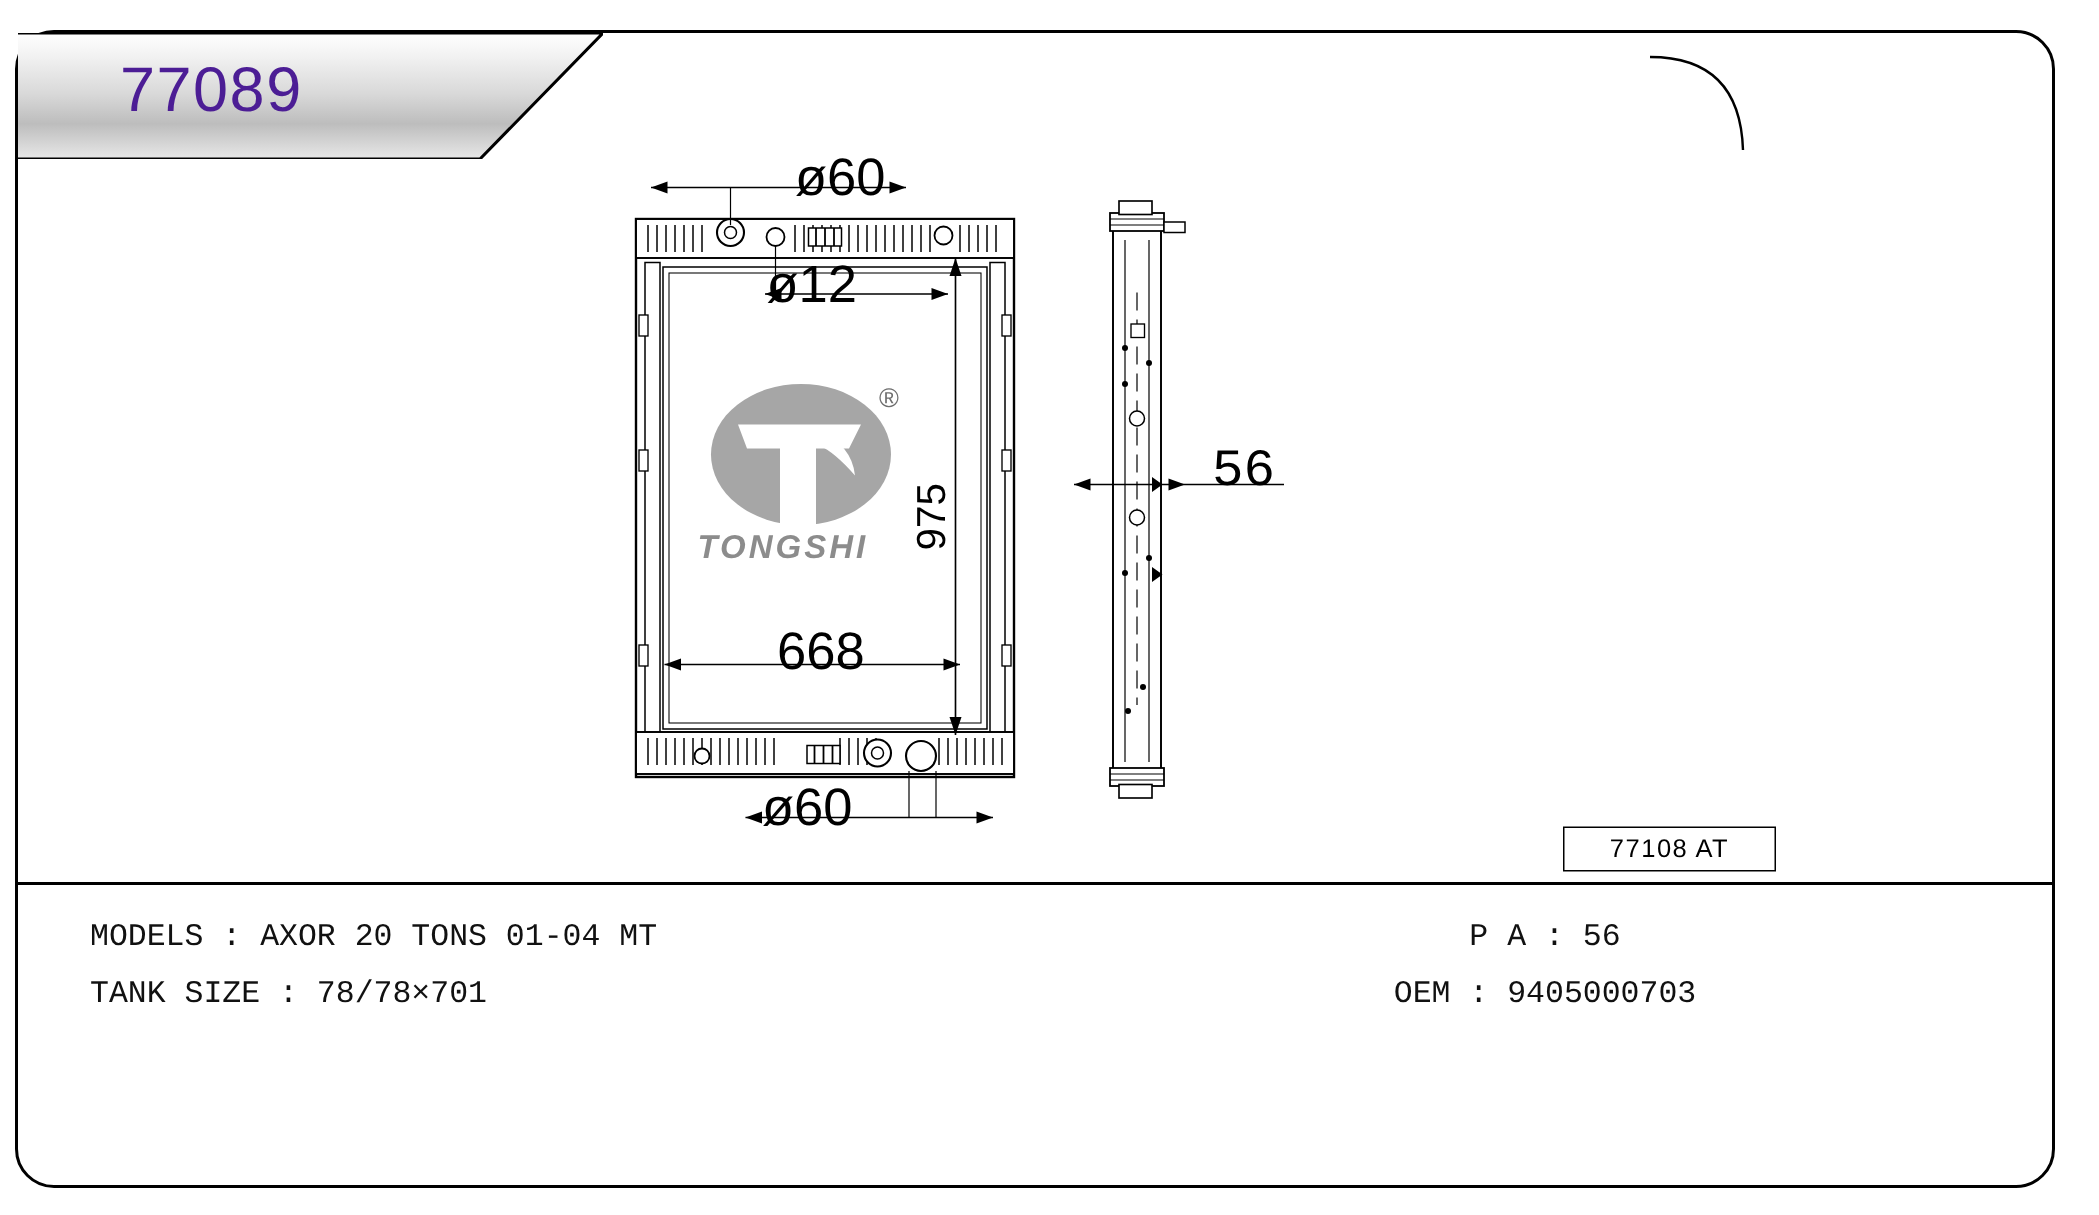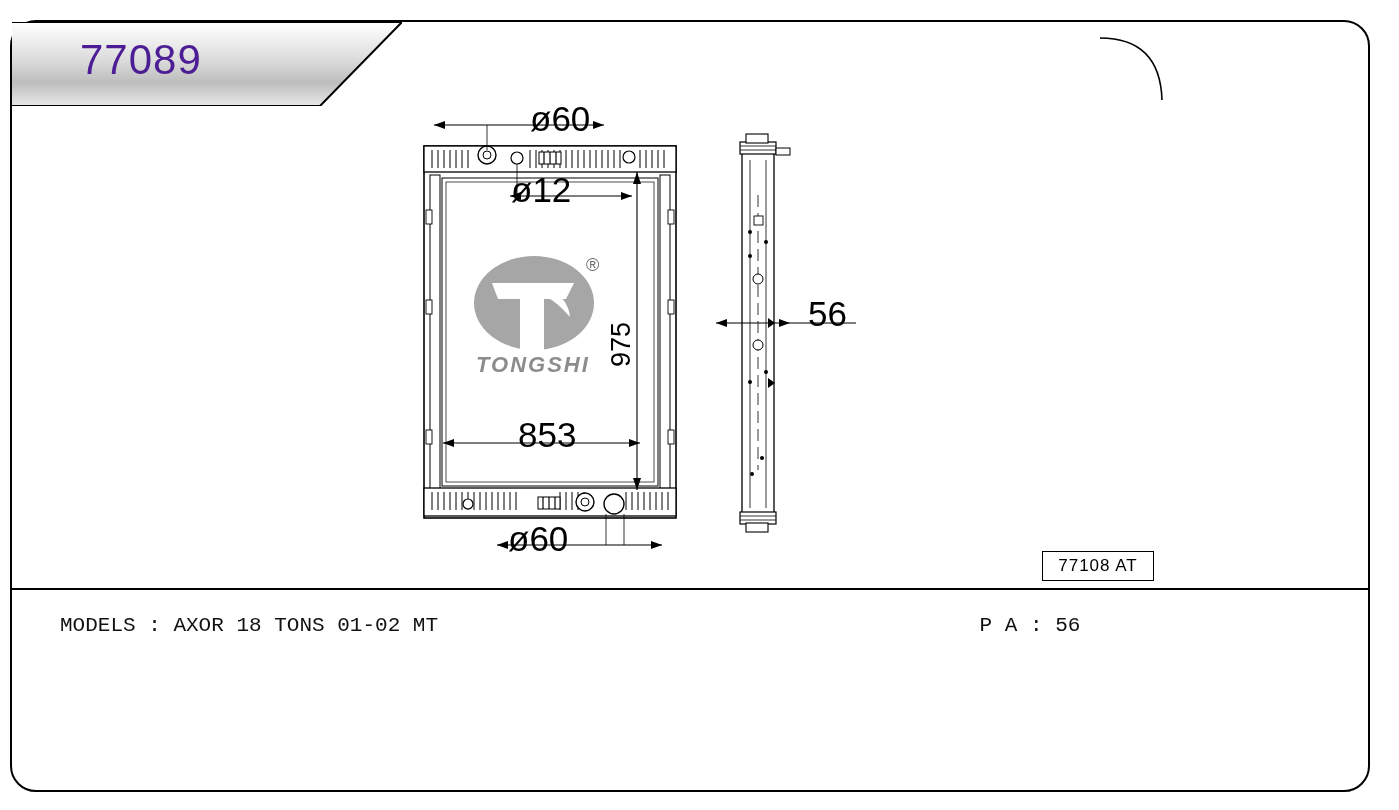--- a/index.html
+++ b/index.html
@@ -68,21 +68,21 @@
     top: 588px;
     width: 1360px;
     height: 2px;
     background: #000;
   }
   
   .code-box {
     position: absolute;
     left: 1042px;
     top: 551px;
-    width: 112px;
+    width: 142px;
     height: 30px;
     border: 1.5px solid #000;
     box-sizing: border-box;
     display: flex;
     align-items: center;
     justify-content: center;
     font-size: 17px;
     letter-spacing: 1px;
     color: #000;
     background: #fff;
@@ -128,21 +128,20 @@
   .logo-text {
     position: absolute;
     left: 465px;
     top: 352px;
     font-family: "Liberation Sans", sans-serif;
     font-style: italic;
     font-weight: bold;
     font-size: 22px;
     color: #8c8c8c;
     letter-spacing: 2px;
-    margin-left: 11px;
   }
   .dim {
     position: absolute;
     font-family: "Liberation Sans", sans-serif;
     font-size: 35px;
     color: #000;
   }
   .dim-vert {
     position: absolute;
     font-family: "Liberation Sans", sans-serif;
@@ -343,23 +342,27 @@
     <path d="M30,36 L112,36 L104,52 L82,52 L82,112 L58,112 L58,52 L36,52 Z" fill="#ffffff"></path>
     <path d="M84,40 q22,10 24,30 q-14,-16 -24,-20 z" fill="#ffffff"></path>
     <text x="124" y="24" font-family="Liberation Sans, sans-serif" font-size="18" fill="#6e6e6e">®</text>
   </svg>
   <div class="logo-text">TONGSHI</div>
 
   <div class="dim" style="left:530px; top:99px;">ø60</div>
   <div class="dim" style="left:511px; top:170px;">ø12</div>
   <div class="dim" style="left:508px; top:519px;">ø60</div>
   <div class="dim-vert" style="left:606px; top:367px;">975</div>
-  <div class="dim" style="left:518px; top:415px;">853</div>
-  <div class="dim" style="left:808px; top:294px;">56</div>
+  <div class="dim" style="left:518px; top:415px;">668</div>
+  <div class="dim" style="left:808px; top:294px;font-family:Liberation Mono, monospace;">56</div>
 
   <div class="specs">
     <div class="spec-row">
-      <div class="spec-left">MODELS : AXOR 18 TONS 01-02 MT</div>
+      <div class="spec-left">MODELS : AXOR 20 TONS 01-04 MT</div>
       <div class="spec-right">P A : 56</div>
     </div>
+    <div class="spec-row">
+      <div class="spec-left">TANK SIZE : 78/78×701</div>
+      <div class="spec-right">OEM : 9405000703</div>
+    </div>
   </div>
 
 </div>
 
 </body></html>

